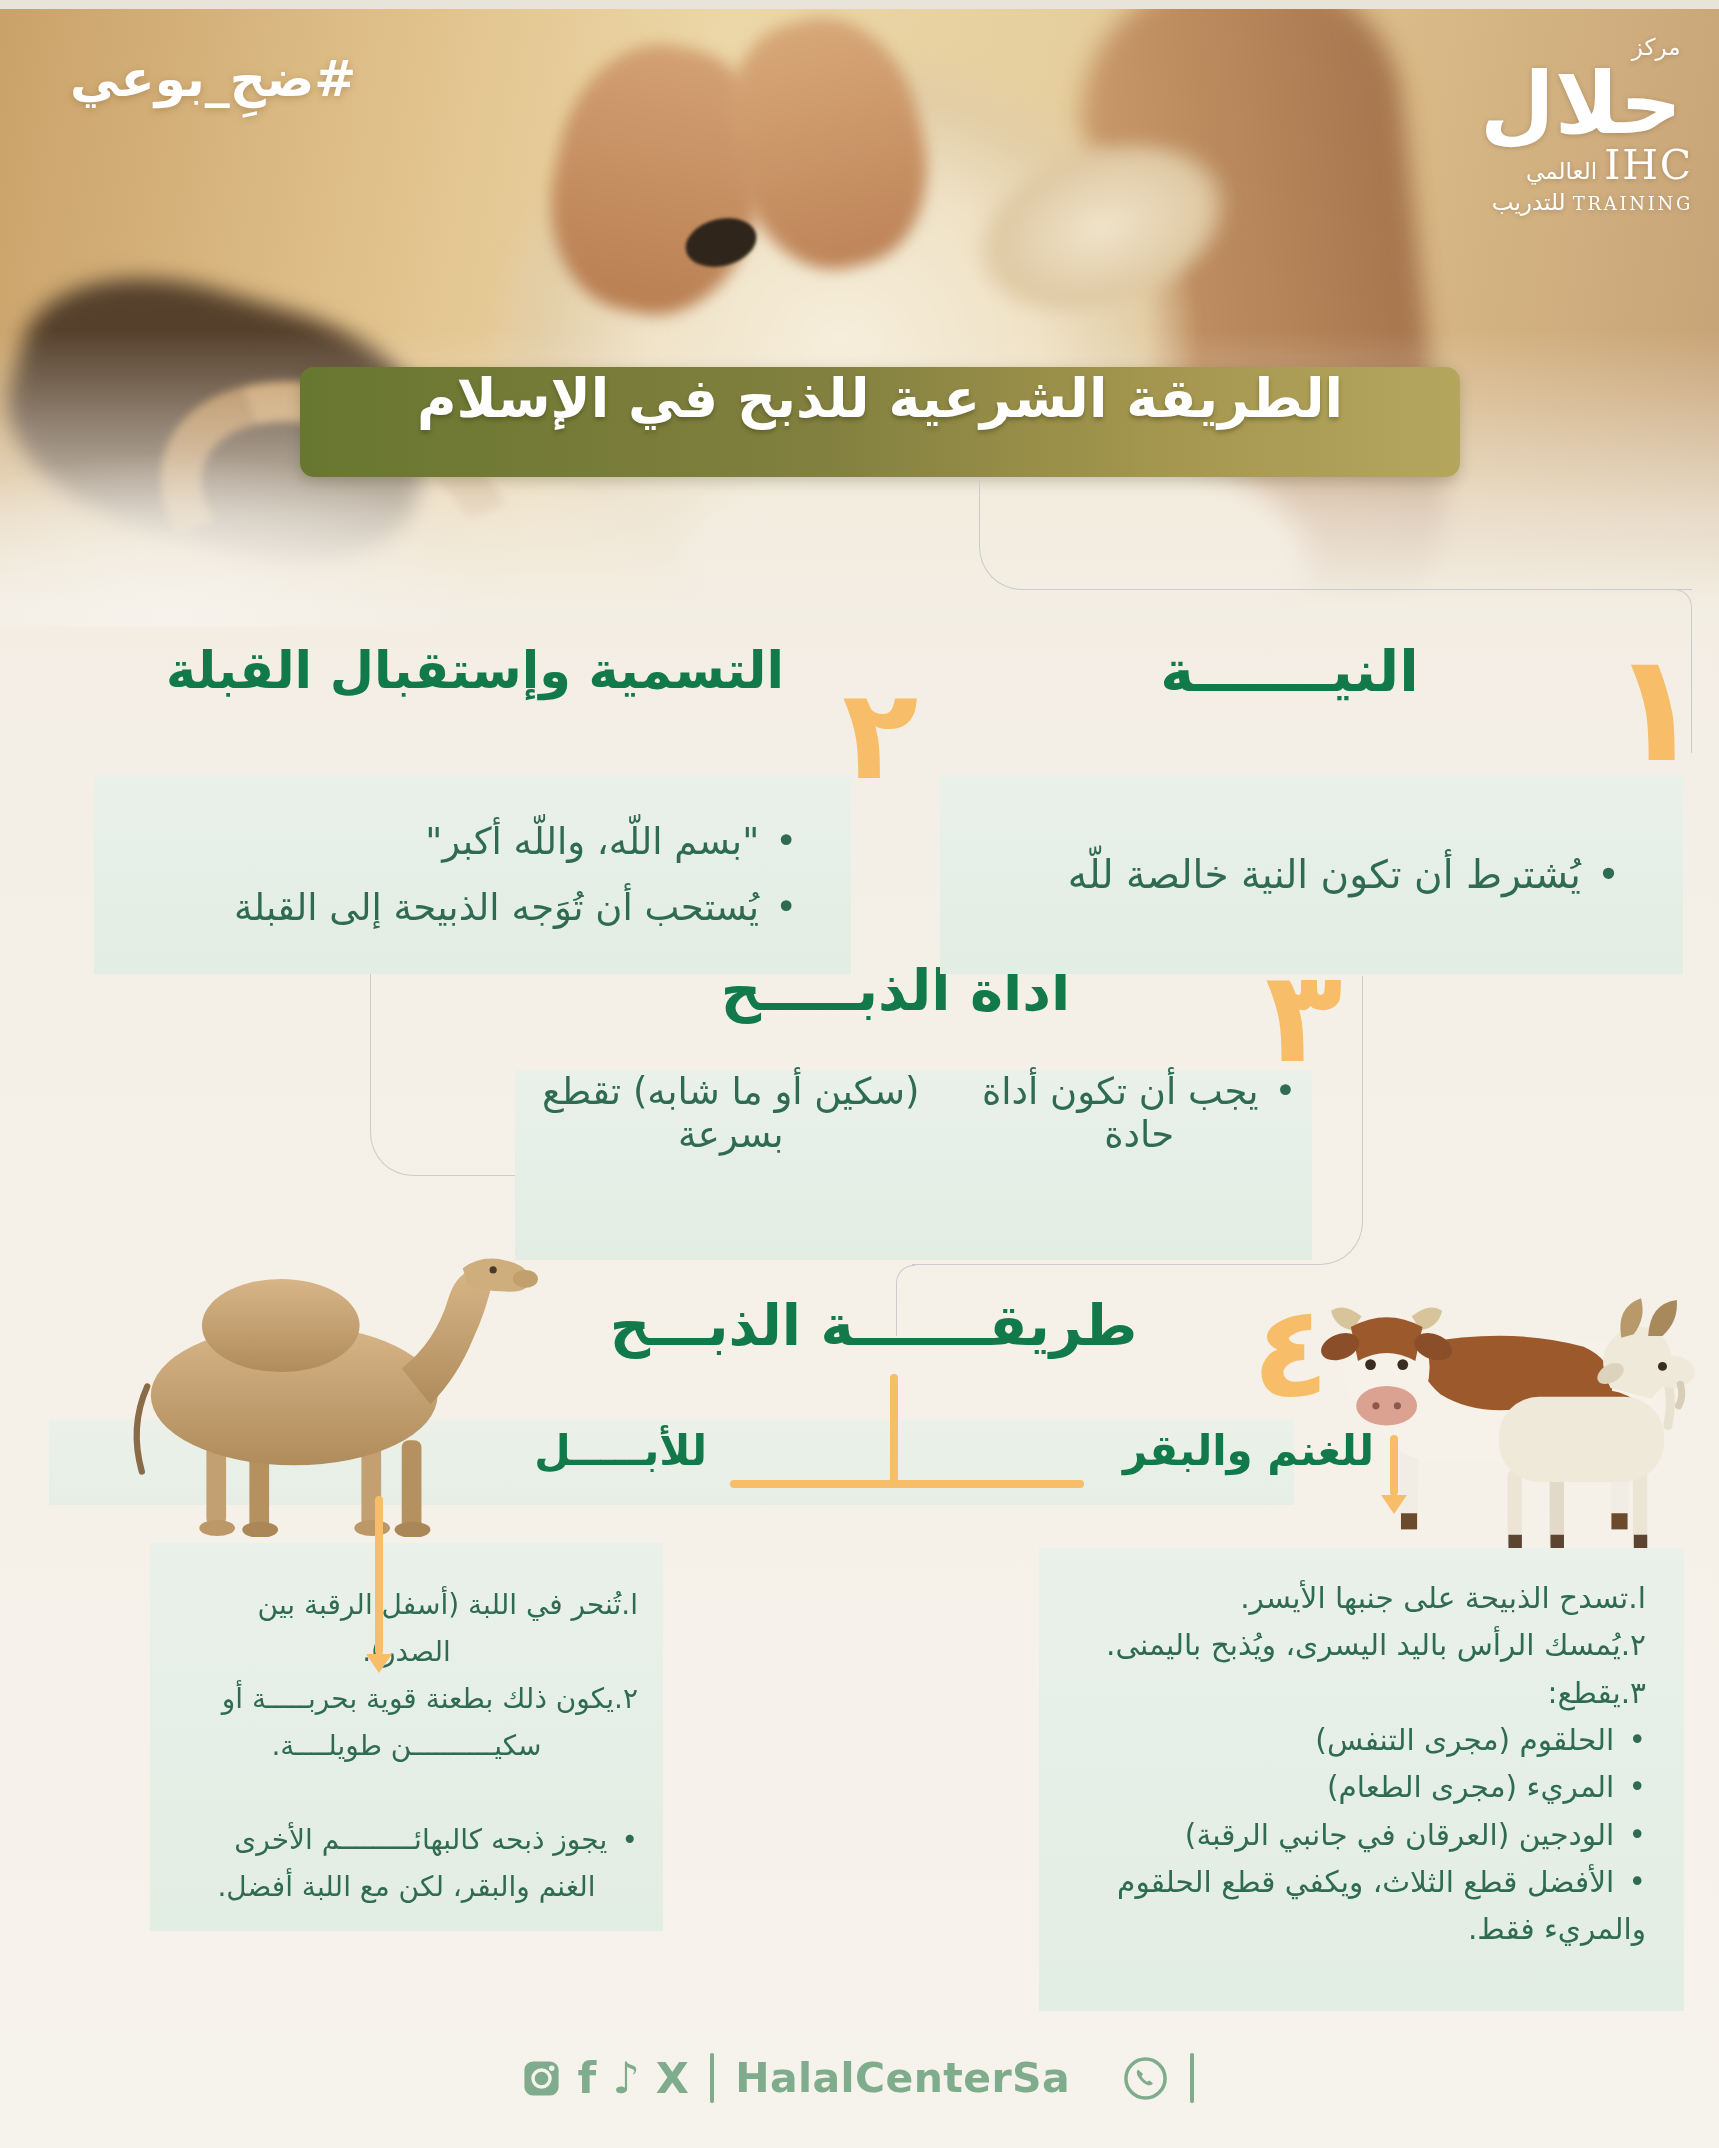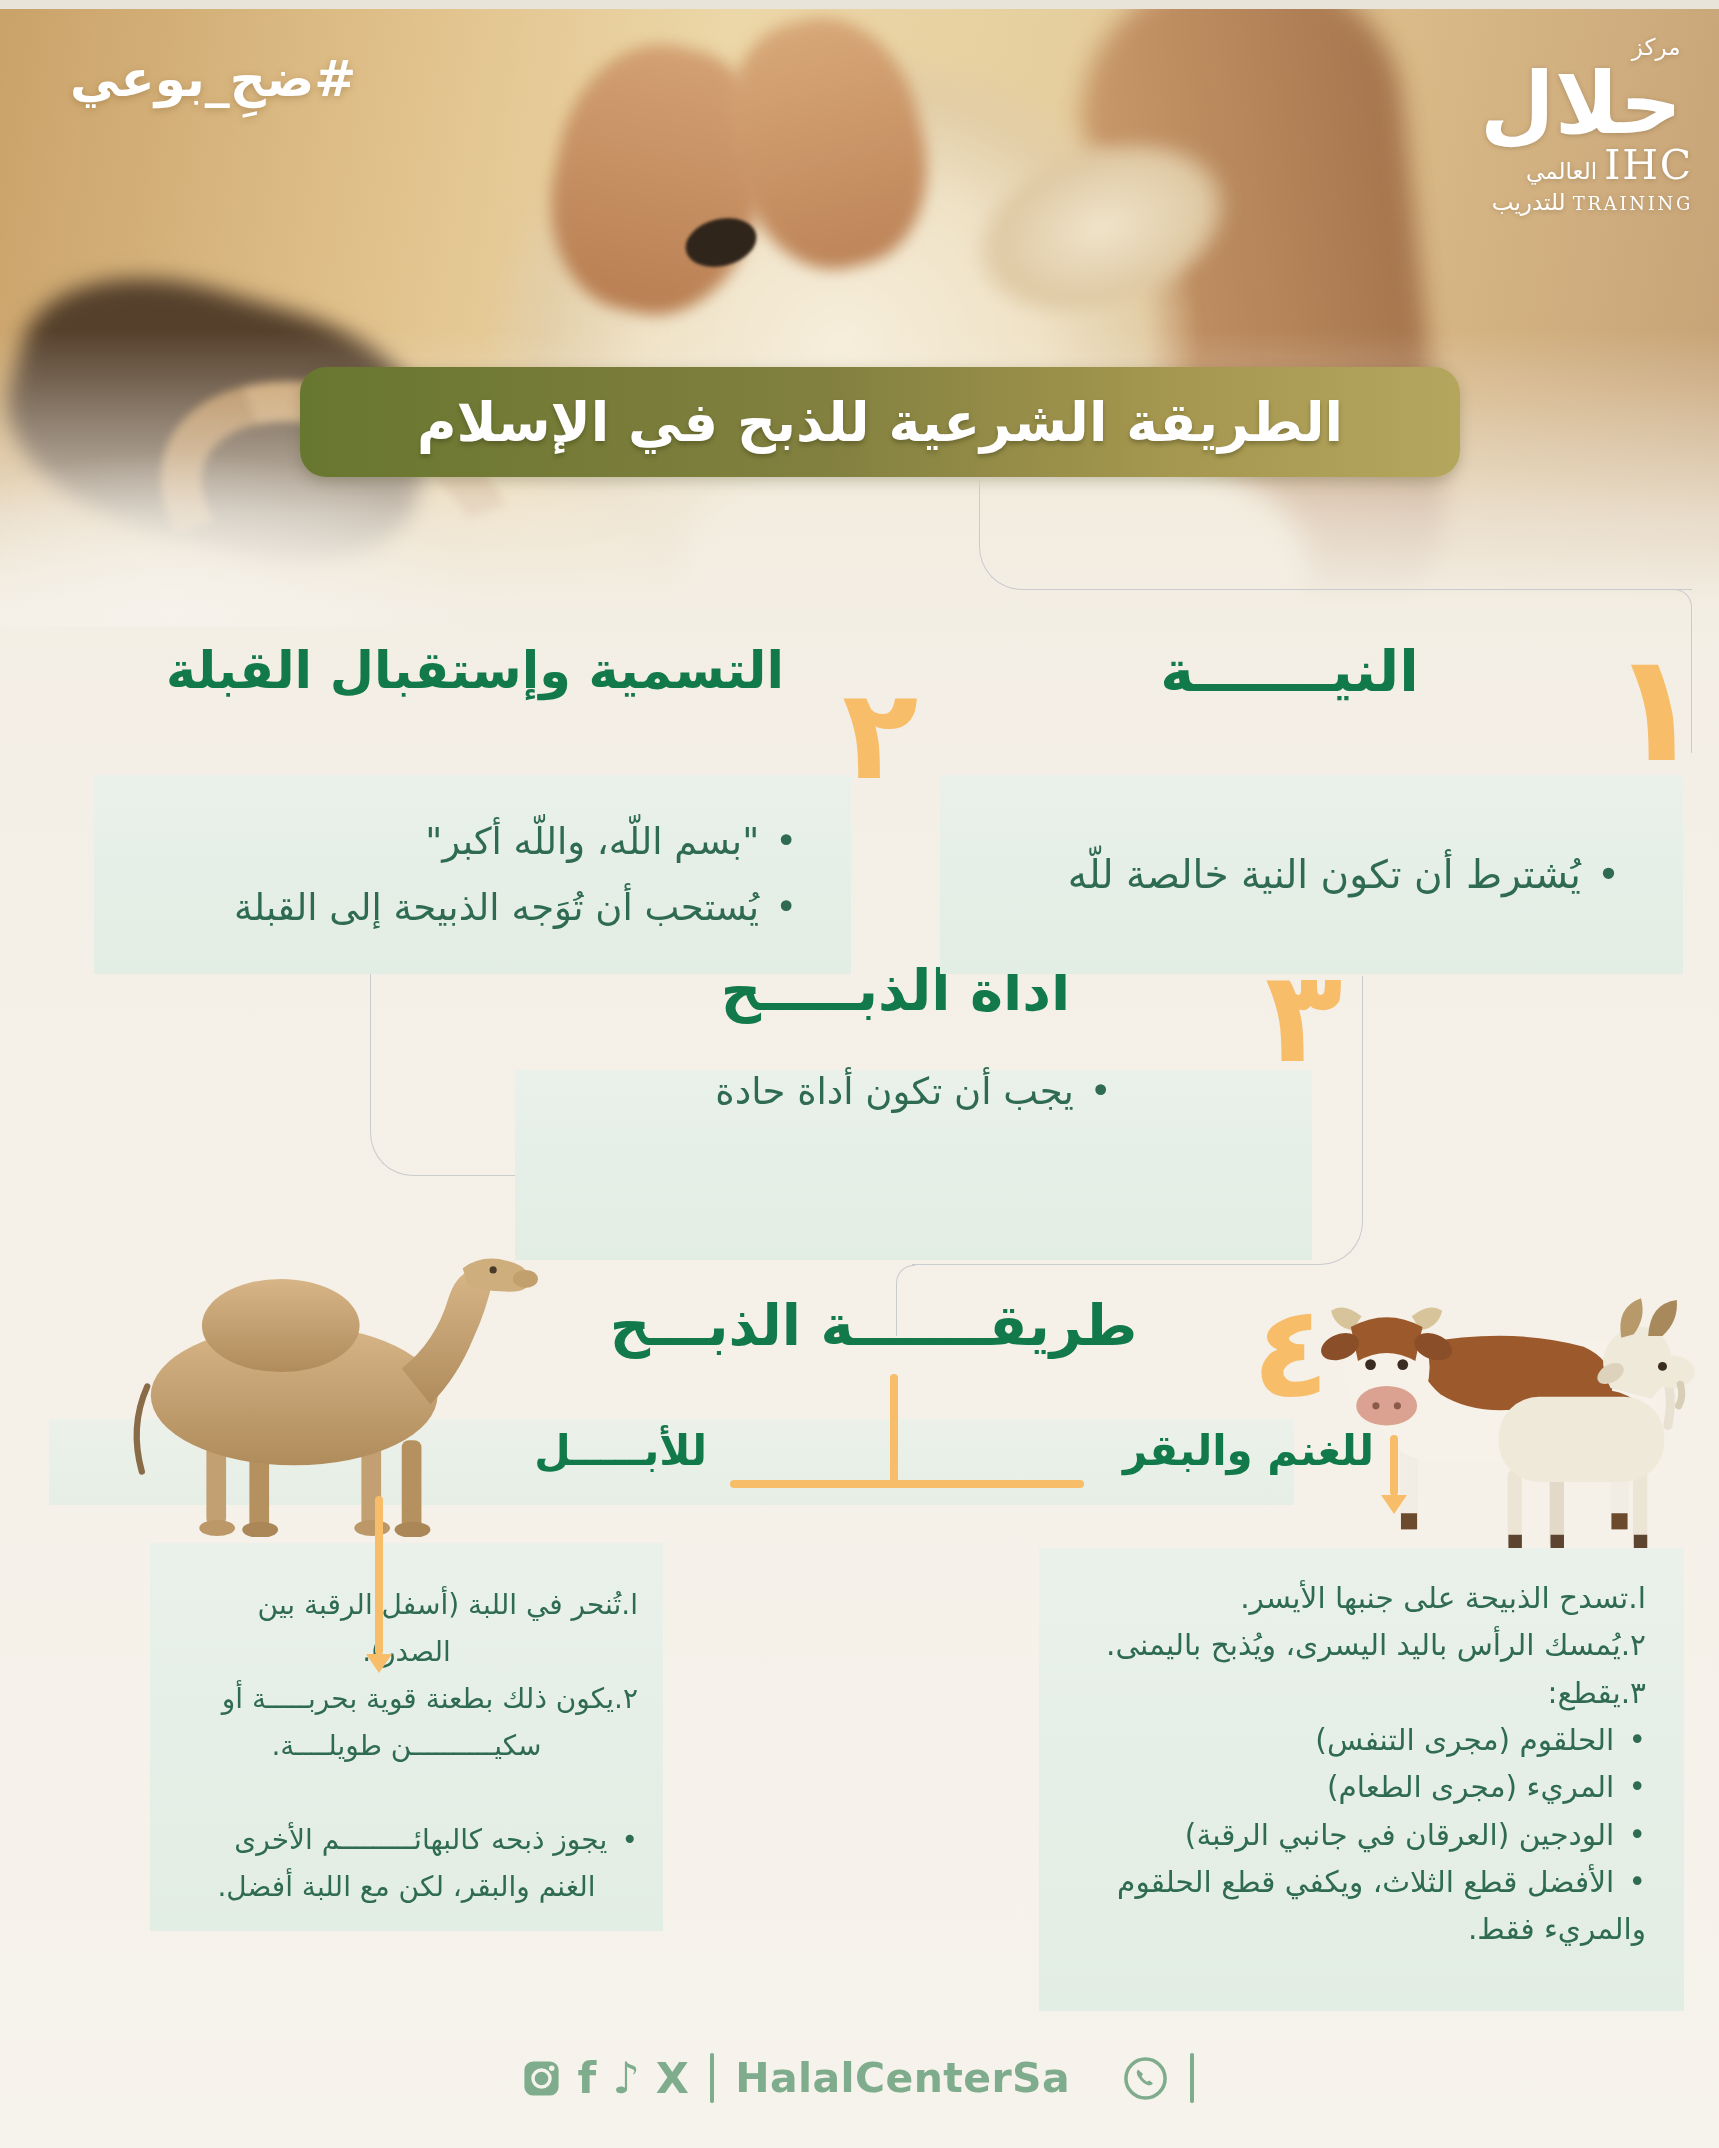--- a/index.html
+++ b/index.html
@@ -52,24 +52,24 @@
   .logo{left:1469px;top:25px;width:224px;color:#fff;text-shadow:0 0.9px 5.4px rgba(90,70,40,.3);}
   .logo-top{text-align:right;font-size:23px;padding-right:12.5px;direction:rtl;}
   .logo-word{text-align:center;font-size:86px;font-weight:700;line-height:1.0;direction:rtl;letter-spacing:-3.6px;}
   .logo-row{display:flex;justify-content:flex-end;align-items:baseline;gap:7.2px;margin-top:-5.4px;}
   .logo-ihc{font-family:"DejaVu Serif",serif;font-size:41px;letter-spacing:1.8px;}
   .logo-ar-s{font-size:23px;direction:rtl;}
   .logo-row2{display:flex;justify-content:flex-end;align-items:baseline;gap:7.2px;}
   .logo-training{font-family:"DejaVu Serif",serif;font-size:18px;letter-spacing:2.7px;}
 
   
-  .banner{left:300px;top:358px;width:1160px;height:110px;border-radius:26px;
+  .banner{left:300px;top:358px;width:1160px;height:110px;border-radius:14px;
       background:linear-gradient(90deg,#68772f 0%,#82803f 45%,#a5974f 75%,#b5a65e 100%);
       box-shadow:0 4.5px 12.5px rgba(70,70,30,.25);
-      display:flex;align-items:center;justify-content:center;}
+      display:flex;align-items:flex-start;justify-content:center;}
   .banner span{color:#fff;font-size:54px;font-weight:700;text-shadow:0 2.7px 4.5px rgba(50,50,15,.35);}
 
   
   .conn{border-color:#c9cbce;border-style:solid;border-width:0;}
   .conn1a{left:979px;top:468px;width:712px;height:112px;border-left-width:1.8px;border-bottom-width:1.8px;border-bottom-left-radius:43px;}
   .conn1b{left:1673px;top:580px;width:18px;height:163px;border-right-width:1.8px;border-top-width:1.8px;border-top-right-radius:18px;}
   .conn2{left:370px;top:965px;width:145px;height:201px;border-left-width:1.8px;border-bottom-width:1.8px;border-bottom-left-radius:43px;}
   .conn3a{left:912px;top:967px;width:450px;height:288px;border-right-width:1.8px;border-bottom-width:1.8px;border-bottom-right-radius:43px;}
   .conn3b{left:896px;top:1256px;width:18px;height:70px;border-left-width:1.8px;border-top-width:1.8px;border-top-left-radius:18px;}
 
@@ -186,20 +186,21 @@
   <div class="abs sec-num n2 ar">٢</div>
   <div class="abs gbox box2 ar">
     <div class="bl">"بسم اللّه، واللّه أكبر"</div>
     <div class="bl">يُستحب أن تُوَجه الذبيحة إلى القبلة</div>
   </div>
 
   <div class="abs sec-h h3 ar">أداة الذبـــــح</div>
   <div class="abs sec-num n3 ar">٣</div>
   <div class="abs gbox box3 ar">
     <div class="ln bl">يجب أن تكون أداة حادة</div>
+    <div class="ln">(سكين أو ما شابه) تقطع بسرعة</div>
   </div>
 
   <div class="abs sec-h h4 ar">طريقـــــــة الذبـــح</div>
   <div class="abs sec-num n4 ar">٤</div>
   <div class="abs band"></div>
   <div class="abs branch-lbl lbl-sheep ar">للغنم والبقر</div>
   <div class="abs branch-lbl lbl-camel ar">للأبـــــل</div>
   <div class="abs branch-v"></div>
   <div class="abs branch-h"></div>
   <div class="abs arrow arrow-left"></div>

